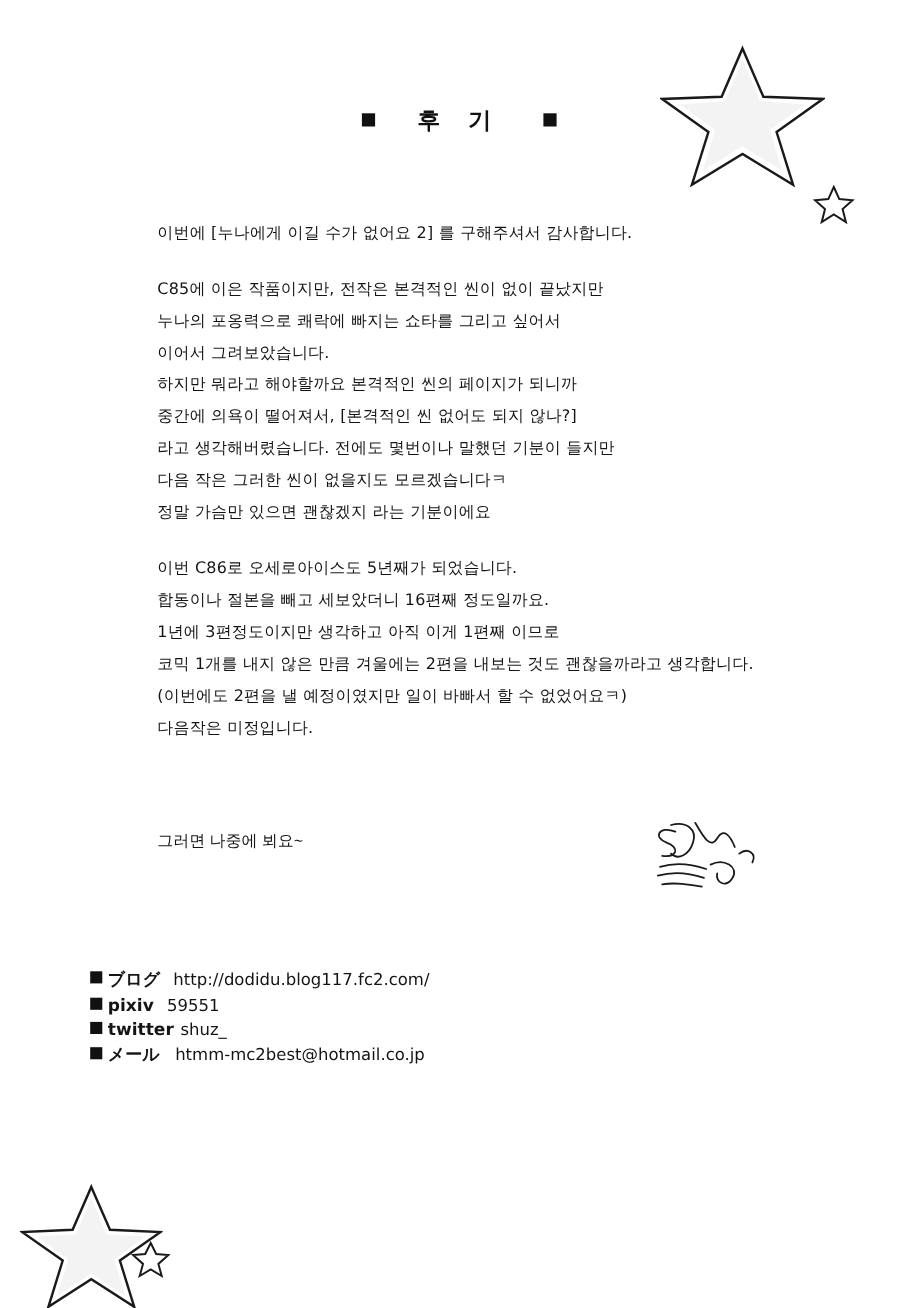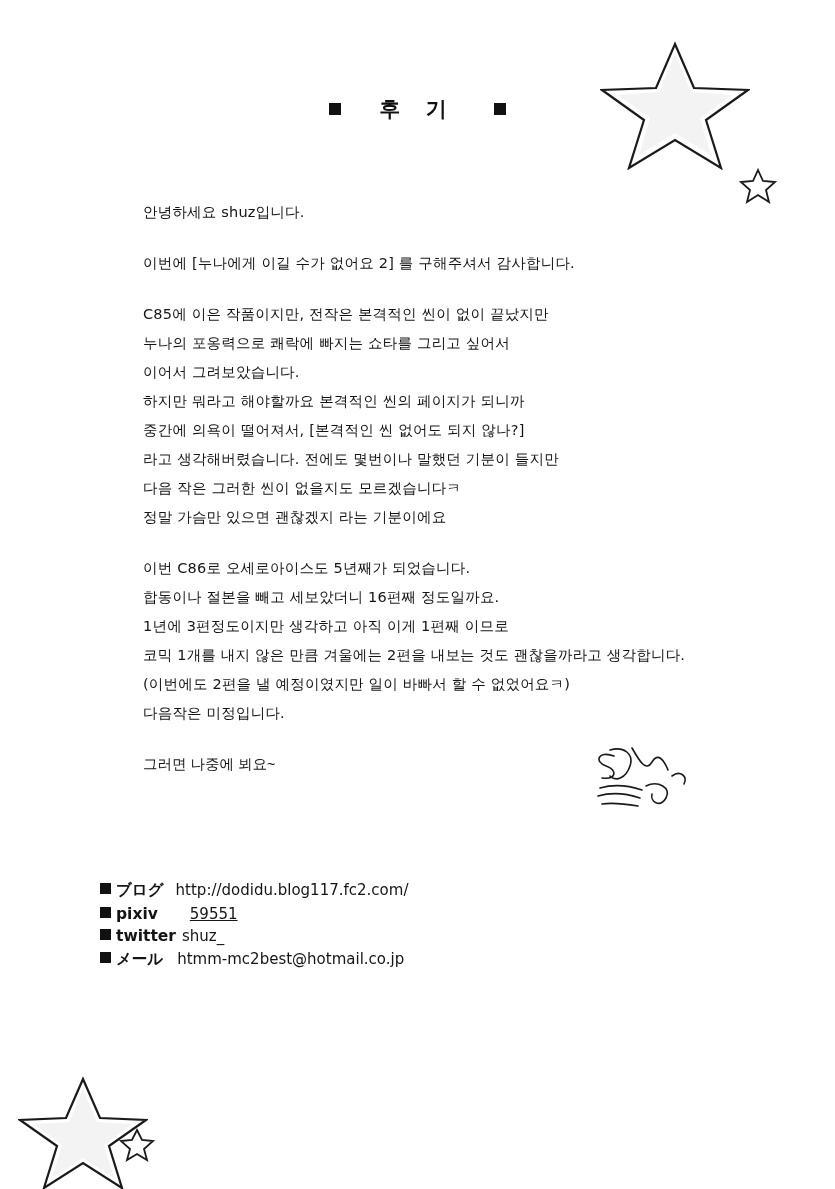--- a/index.html
+++ b/index.html
@@ -94,21 +94,21 @@
     top: 740px;
     left: 580px;
     width: 120px;
     height: 80px;
   }
 
   
   .contacts {
     position: absolute;
     top: 880px;
-    left: 100px;
+    left: 82px;
     font-family: "DejaVu Sans", sans-serif;
     font-size: 15px;
     color: #141414;
   }
   .contact-row {
     display: flex;
     align-items: baseline;
     margin-bottom: 4px;
     white-space: pre;
   }
@@ -125,21 +125,21 @@
   .contact-label {
     font-weight: 700;
     font-size: 15.5px;
   }
   .contact-value {
     font-family: "DejaVu Sans", sans-serif;
     font-size: 15px;
     margin-left: 10px;
   }
   .row-blog .contact-value { margin-left: 12px; }
-  .row-pixiv .contact-value { margin-left: 32px; text-decoration: underline; }
+  .row-pixiv .contact-value { margin-left: 12px; }
   .row-twitter .contact-value { margin-left: 6px; }
   .row-mail .contact-value { margin-left: 14px; }
 </style>
 </head>
 <body>
 
 <div class="page">
 
   <div class="star star-tr-big">
     <svg width="150" height="130" viewBox="0 0 150 130">
@@ -168,23 +168,20 @@
   </div>
 
   <div class="header">
     <span class="sq"></span>
     <span class="header-title">후 기</span>
     <span class="sq"></span>
   </div>
 
   <div class="afterword">
 
-    <p class="para">
-      <span class="line">안녕하세요 shuz입니다.</span>
-    </p>
 
     <p class="para">
       <span class="line">이번에 [누나에게 이길 수가 없어요 2] 를 구해주셔서 감사합니다.</span>
     </p>
 
     <p class="para">
       <span class="line">C85에 이은 작품이지만, 전작은 본격적인 씬이 없이 끝났지만</span>
       <span class="line">누나의 포옹력으로 쾌락에 빠지는 쇼타를 그리고 싶어서</span>
       <span class="line">이어서 그려보았습니다.</span>
       <span class="line">하지만 뭐라고 해야할까요 본격적인 씬의 페이지가 되니까</span>

